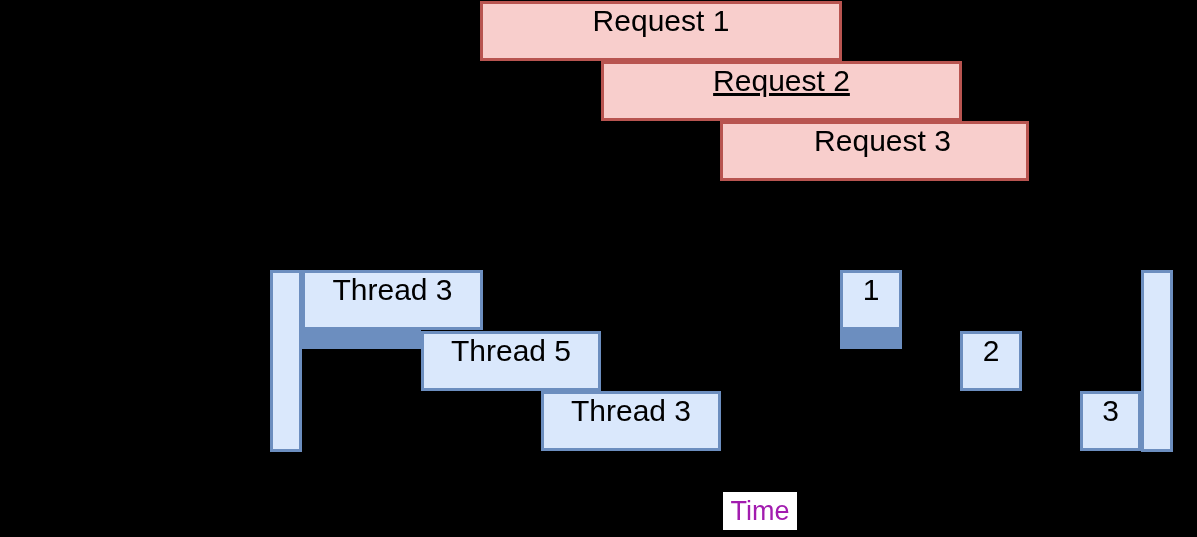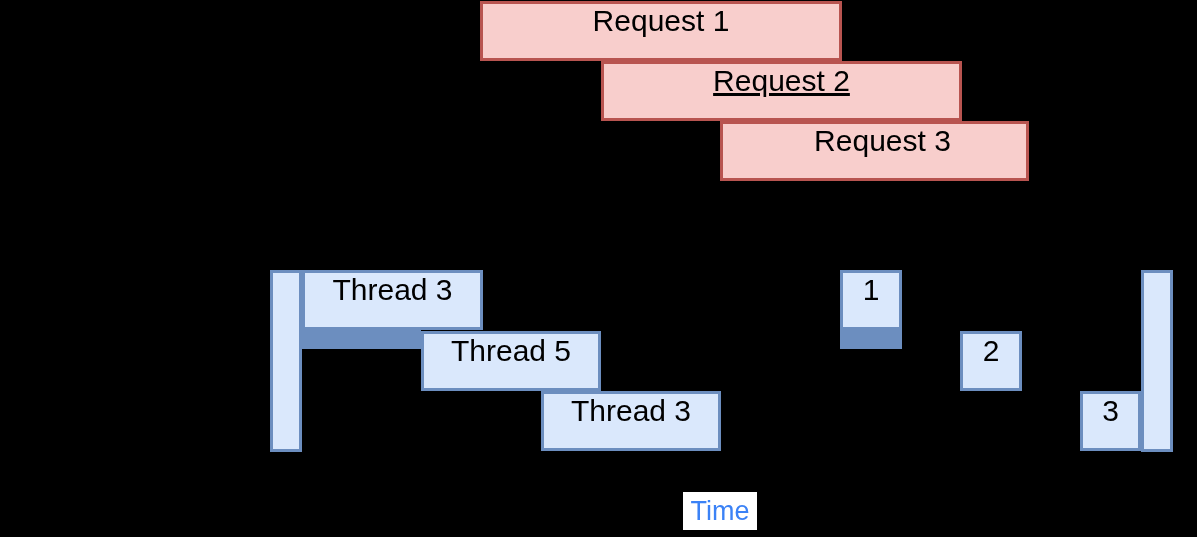--- a/index.html
+++ b/index.html
@@ -41,25 +41,26 @@
   }
   .strip {
     position: absolute;
     box-sizing: border-box;
     background: #6c8ebf;
   }
   .time-label {
     position: absolute;
     box-sizing: border-box;
     background: #ffffff;
-    color: #3b82f6;
+    color: #a21caf;
     font-size: 27px;
     display: flex;
     align-items: center;
     justify-content: center;
+    margin-left: 40px;
   }
 </style>
 </head>
 <body>
 
 <div class="canvas">
 
   <div class="box request" style="left:480px; top:1px; width:362px; height:60px;">
     <span>Request 1</span>
   </div>

